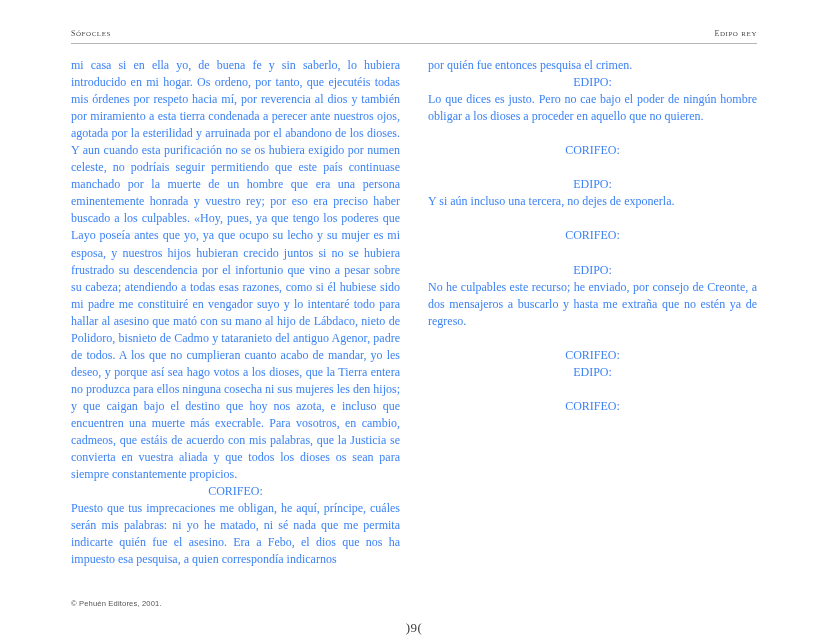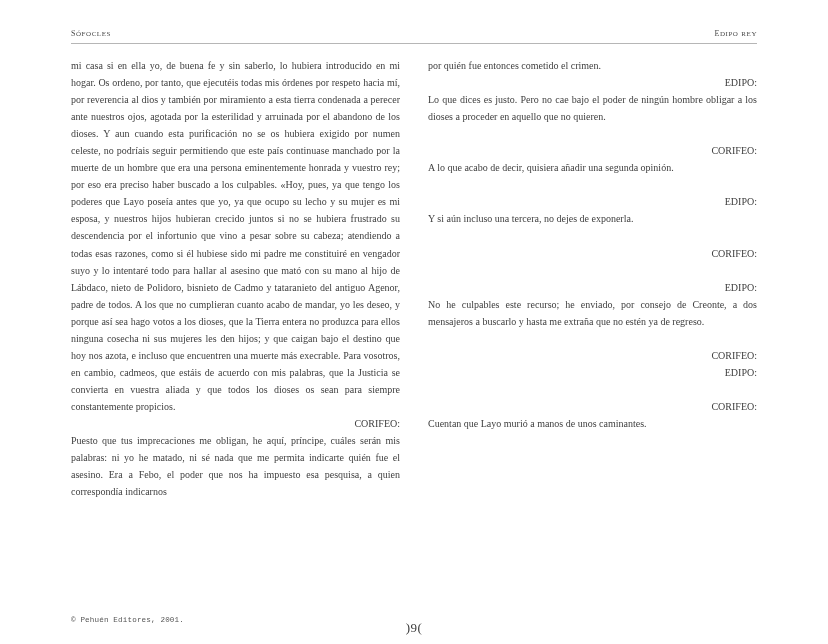--- a/index.html
+++ b/index.html
@@ -69,50 +69,50 @@
     display: flex;
     justify-content: space-between;
   }
   .column {
     width: 329px;
     box-sizing: border-box;
   }
 
   p.para {
     margin: 0;
-    font-size: 10px;
+    font-size: 12px;
     line-height: 17.05px;
     text-align: justify;
     text-justify: inter-word;
     hyphens: none;
-    color: #404040;
+    color: #3b82f6;
   }
   p.para.speaker {
-    text-align: right;
+    text-align: center;
   }
   
   .speech {
     margin: 0;
   }
   .speech + .speech {
     margin-top: 17.05px;
   }
   .speech.tight {
     margin-top: 0;
   }
 
   
   .copyright {
     position: absolute;
     left: 71px;
-    bottom: 20px;
+    bottom: 36px;
     font-size: 7.6px;
     letter-spacing: 0.15px;
     color: #555555;
-    font-family: Liberation Mono, monospace;
+    font-family: Liberation Sans, sans-serif;
     white-space: nowrap;
   }
   .folio {
     position: absolute;
     left: 0;
     right: 0;
     bottom: 8px;
     text-align: center;
     font-size: 13px;
     color: #3b3b3b;
@@ -129,53 +129,51 @@
     <span class="running-head-right">Edipo Rey</span>
   </div>
 
   <div class="header-rule"></div>
 
   <div class="columns">
     <div class="column" id="col-left">
         <p class="para">mi casa si en ella yo, de buena fe y sin saberlo, lo hubiera introducido en mi hogar. Os ordeno, por tanto, que ejecutéis todas mis órdenes por respeto hacia mí, por reverencia al dios y también por miramiento a esta tierra condenada a perecer ante nuestros ojos, agotada por la esterilidad y arruinada por el abandono de los dioses. Y aun cuando esta purificación no se os hubiera exigido por numen celeste, no podríais seguir permitiendo que este país continuase manchado por la muerte de un hombre que era una persona eminentemente honrada y vuestro rey; por eso era preciso haber buscado a los culpables. «Hoy, pues, ya que tengo los poderes que Layo poseía antes que yo, ya que ocupo su lecho y su mujer es mi esposa, y nuestros hijos hubieran crecido juntos si no se hubiera frustrado su descendencia por el infortunio que vino a pesar sobre su cabeza; atendiendo a todas esas razones, como si él hubiese sido mi padre me constituiré en vengador suyo y lo intentaré todo para hallar al asesino que mató con su mano al hijo de Lábdaco, nieto de Polidoro, bisnieto de Cadmo y tataranieto del antiguo Agenor, padre de todos. A los que no cumplieran cuanto acabo de mandar, yo les deseo, y porque así sea hago votos a los dioses, que la Tierra entera no produzca para ellos ninguna cosecha ni sus mujeres les den hijos; y que caigan bajo el destino que hoy nos azota, e incluso que encuentren una muerte más execrable. Para vosotros, en cambio, cadmeos, que estáis de acuerdo con mis palabras, que la Justicia se convierta en vuestra aliada y que todos los dioses os sean para siempre constantemente propicios.</p>
         <div class="speech">
           <p class="para speaker">CORIFEO:</p>
-          <p class="para">Puesto que tus imprecaciones me obligan, he aquí, príncipe, cuáles serán mis palabras: ni yo he matado, ni sé nada que me permita indicarte quién fue el asesino. Era a Febo, el poder que nos ha impuesto esa pesquisa, a quien correspondía indicarnos</p>
+          <p class="para">Puesto que tus imprecaciones me obligan, he aquí, príncipe, cuáles serán mis palabras: ni yo he matado, ni sé nada que me permita indicarte quién fue el asesino. Era a Febo, el dios que nos ha impuesto esa pesquisa, a quien correspondía indicarnos</p>
         </div>
       </div>
     <div class="column" id="col-right">
-        <p class="para">por quién fue entonces cometido el crimen.</p>
+        <p class="para">por quién fue entonces pesquisa el crimen.</p>
         <div class="speech">
           <p class="para speaker">EDIPO:</p>
           <p class="para">Lo que dices es justo. Pero no cae bajo el poder de ningún hombre obligar a los dioses a proceder en aquello que no quieren.</p>
         </div>
         <div class="speech">
           <p class="para speaker">CORIFEO:</p>
-          <p class="para">A lo que acabo de decir, quisiera añadir una segunda opinión.</p>
         </div>
         <div class="speech">
           <p class="para speaker">EDIPO:</p>
           <p class="para">Y si aún incluso una tercera, no dejes de exponerla.</p>
         </div>
         <div class="speech">
           <p class="para speaker">CORIFEO:</p>
         </div>
         <div class="speech">
           <p class="para speaker">EDIPO:</p>
           <p class="para">No he culpables este recurso; he enviado, por consejo de Creonte, a dos mensajeros a buscarlo y hasta me extraña que no estén ya de regreso.</p>
         </div>
         <div class="speech">
           <p class="para speaker">CORIFEO:</p>
         </div>
         <div class="speech tight">
           <p class="para speaker">EDIPO:</p>
         </div>
         <div class="speech">
           <p class="para speaker">CORIFEO:</p>
-          <p class="para">Cuentan que Layo murió a manos de unos caminantes.</p>
         </div>
       </div>
   </div>
 
   <div class="copyright">© Pehuén Editores, 2001.</div>
 
   <div class="folio">)9(</div>
 
 </div>
 

